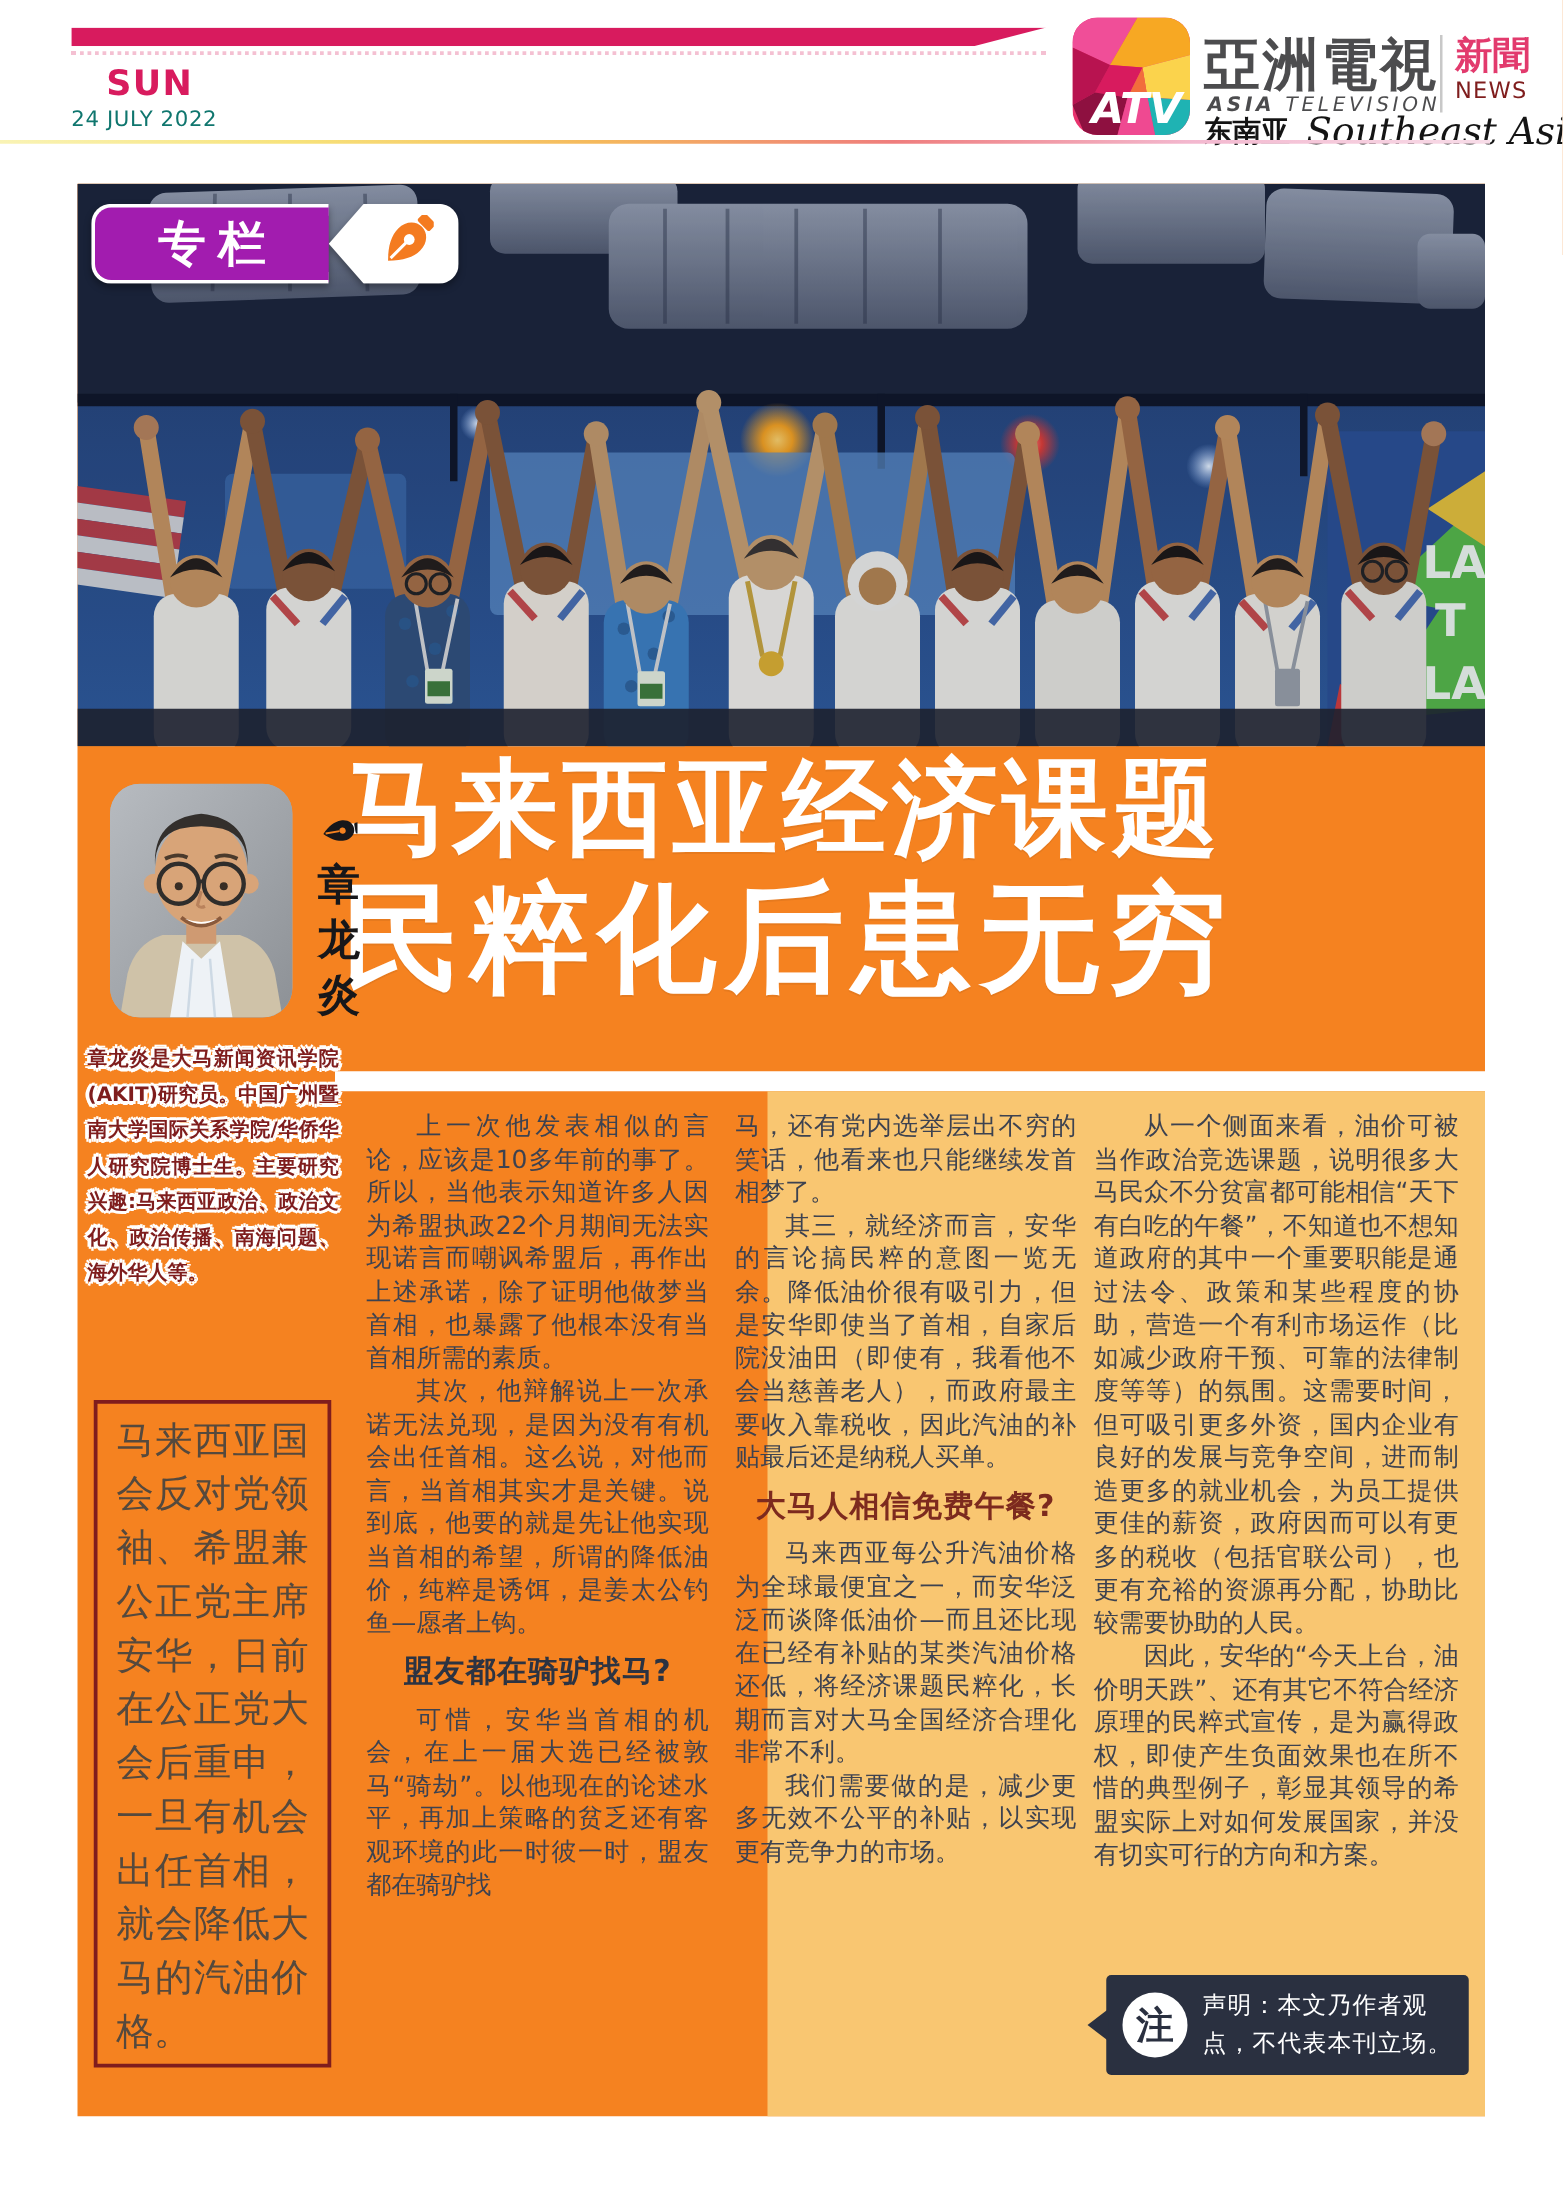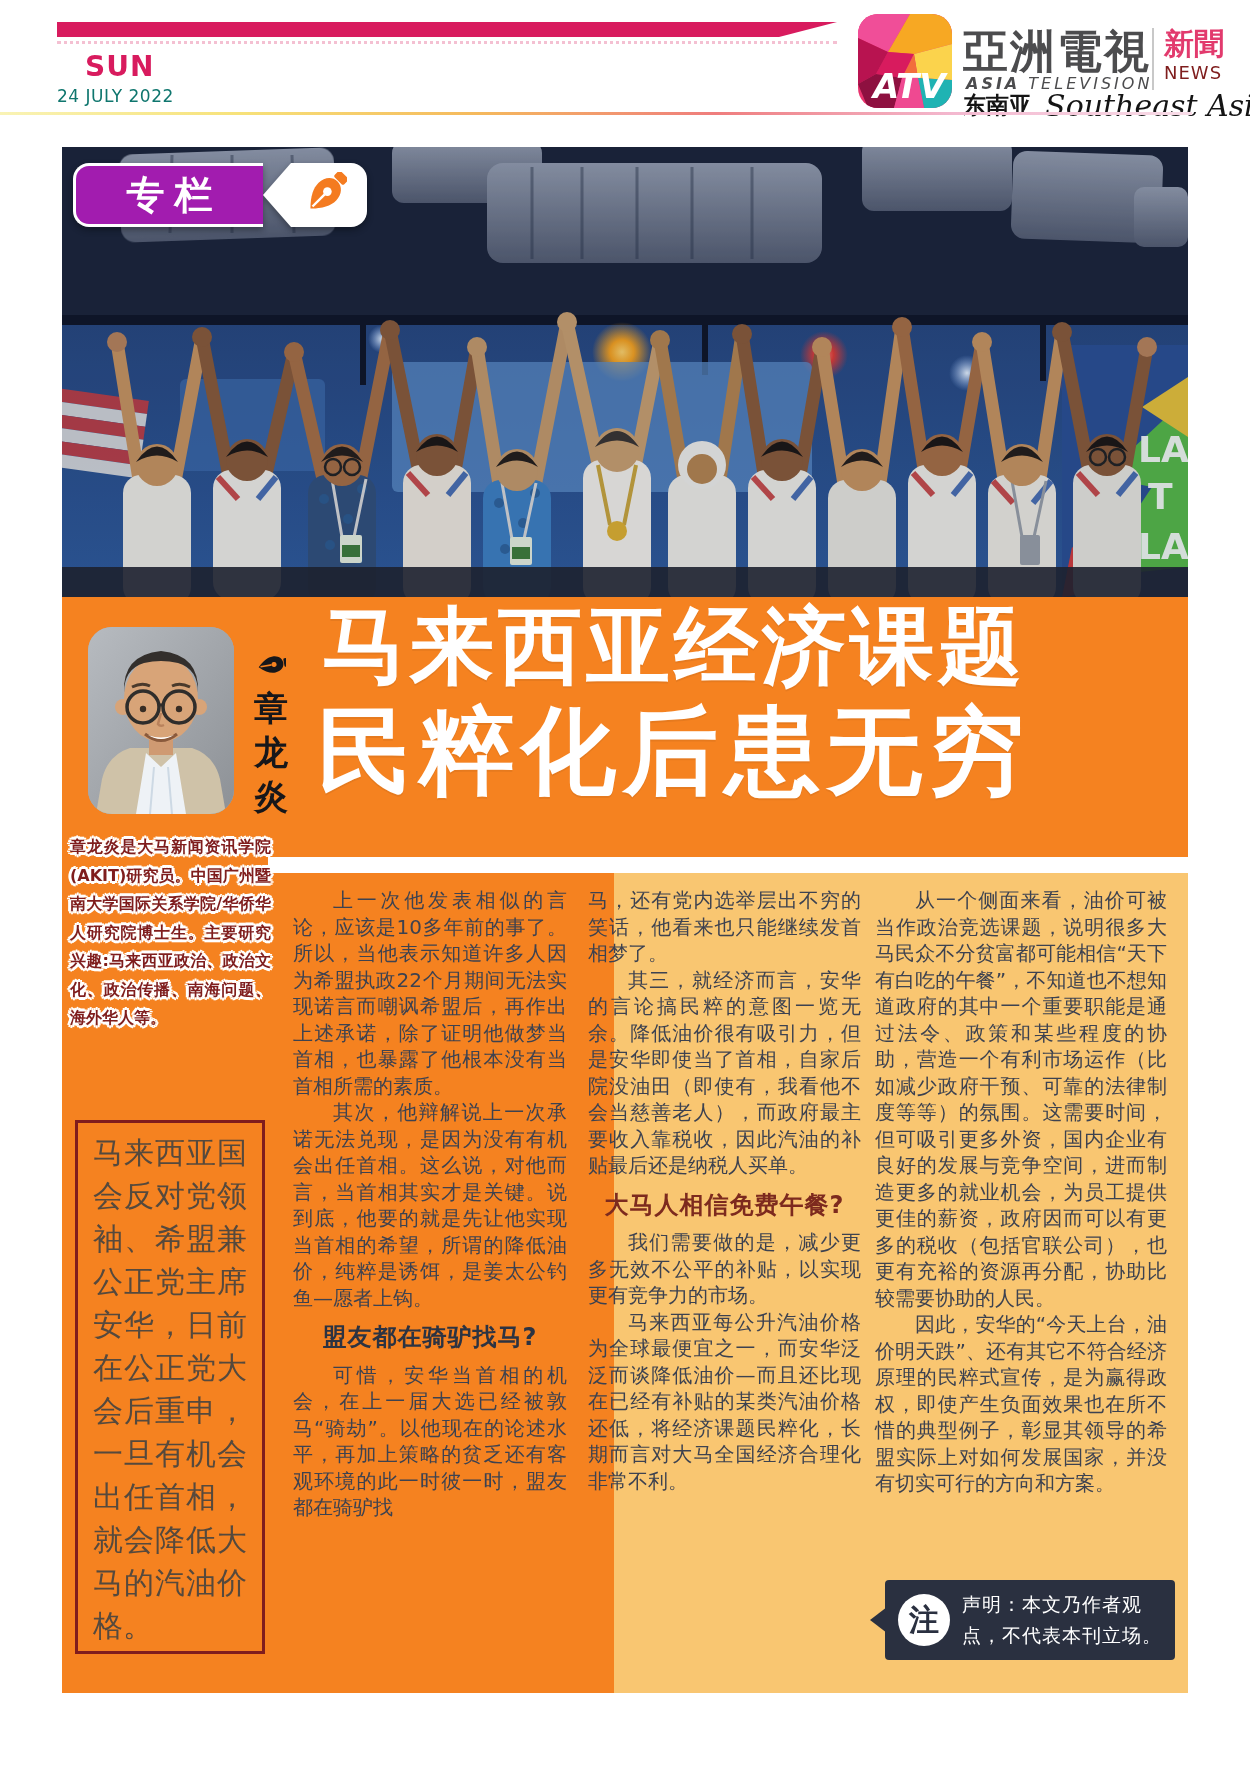--- a/index.html
+++ b/index.html
@@ -35,21 +35,21 @@
 
   .badge { position:absolute; left:11px; top:16px; height:64px; display:flex;
            filter:drop-shadow(0 3px 3px rgba(0,0,0,.35)); }
   .badge-main { width:190px; background:#a21caf; border:3px solid #fff; border-right:none;
                 border-radius:16px 0 0 16px; color:#fff; font-size:38px; font-weight:800;
                 letter-spacing:10px; display:flex; align-items:center; justify-content:center; padding-left:10px; }
   .badge-tip { width:104px; background:#ffffff; border-radius:0 16px 16px 0;
                clip-path:polygon(28px 0,100% 0,100% 100%,28px 100%,0 50%);
                display:flex; align-items:center; justify-content:center; padding-left:18px; }
 
-  .headline { position:absolute; left:212px; top:452px; width:800px; text-align:center; color:#ffffff;
+  .headline { position:absolute; left:212px; top:452px; width:800px; color:#ffffff;
               font-weight:800; text-shadow:0 2px 0 rgba(0,0,0,.06); }
   .headline .h1 { font-size:84px; letter-spacing:4px; line-height:1.12; }
   .headline .h2 { font-size:95px; letter-spacing:7px; line-height:1.1; margin-top:6px; }
   .white-strip { position:absolute; left:206px; top:710px; width:920px; height:16px; background:#ffffff; }
 
   .light-panel { position:absolute; left:552px; top:726px; width:574px; height:820px; background:#f9c671; }
 
   
   .portrait { position:absolute; left:26px; top:480px; width:146px; height:187px; border-radius:24px;
               overflow:hidden; background:#a7abb0; }
@@ -462,22 +462,22 @@
       <div class="col col1">
         <p>上一次他发表相似的言论，应该是10多年前的事了。所以，当他表示知道许多人因为希盟执政22个月期间无法实现诺言而嘲讽希盟后，再作出上述承诺，除了证明他做梦当首相，也暴露了他根本没有当首相所需的素质。</p>
         <p>其次，他辩解说上一次承诺无法兑现，是因为没有有机会出任首相。这么说，对他而言，当首相其实才是关键。说到底，他要的就是先让他实现当首相的希望，所谓的降低油价，纯粹是诱饵，是姜太公钓鱼—愿者上钩。</p>
         <div class="subhead s1">盟友都在骑驴找马?</div>
         <p>可惜，安华当首相的机会，在上一届大选已经被敦马“骑劫”。以他现在的论述水平，再加上策略的贫乏还有客观环境的此一时彼一时，盟友都在骑驴找</p>
       </div>
       <div class="col col2">
         <p class="cont">马，还有党内选举层出不穷的笑话，他看来也只能继续发首相梦了。</p>
         <p>其三，就经济而言，安华的言论搞民粹的意图一览无余。降低油价很有吸引力，但是安华即使当了首相，自家后院没油田（即使有，我看他不会当慈善老人），而政府最主要收入靠税收，因此汽油的补贴最后还是纳税人买单。</p>
         <div class="subhead s2">大马人相信免费午餐?</div>
+        <p>马来西亚每公升汽油价格为全球最便宜之一，而安华泛泛而谈降低油价—而且还比现在已经有补贴的某类汽油价格还低，将经济课题民粹化，长期而言对大马全国经济合理化非常不利。</p>
         <p>我们需要做的是，减少更多无效不公平的补贴，以实现更有竞争力的市场。</p>
-        <p>马来西亚每公升汽油价格为全球最便宜之一，而安华泛泛而谈降低油价—而且还比现在已经有补贴的某类汽油价格还低，将经济课题民粹化，长期而言对大马全国经济合理化非常不利。</p>
       </div>
       <div class="col col3">
         <p>从一个侧面来看，油价可被当作政治竞选课题，说明很多大马民众不分贫富都可能相信“天下有白吃的午餐”，不知道也不想知道政府的其中一个重要职能是通过法令、政策和某些程度的协助，营造一个有利市场运作（比如减少政府干预、可靠的法律制度等等）的氛围。这需要时间，但可吸引更多外资，国内企业有良好的发展与竞争空间，进而制造更多的就业机会，为员工提供更佳的薪资，政府因而可以有更多的税收（包括官联公司），也更有充裕的资源再分配，协助比较需要协助的人民。</p>
         <p>因此，安华的“今天上台，油价明天跌”、还有其它不符合经济原理的民粹式宣传，是为赢得政权，即使产生负面效果也在所不惜的典型例子，彰显其领导的希盟实际上对如何发展国家，并没有切实可行的方向和方案。</p>
       </div>
     </div>
 
     <div class="note-box">
       <div class="note-circle">注</div>
       <div class="note-text">声明：本文乃作者观点，不代表本刊立场。</div>

